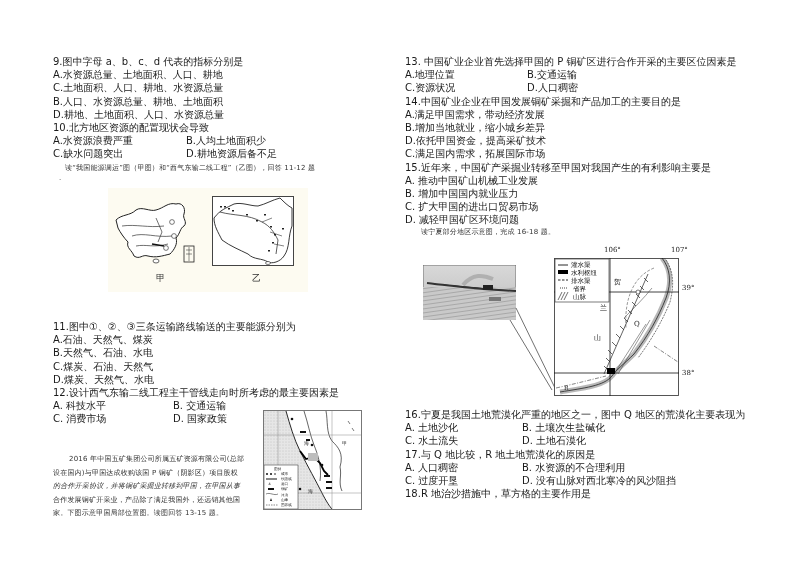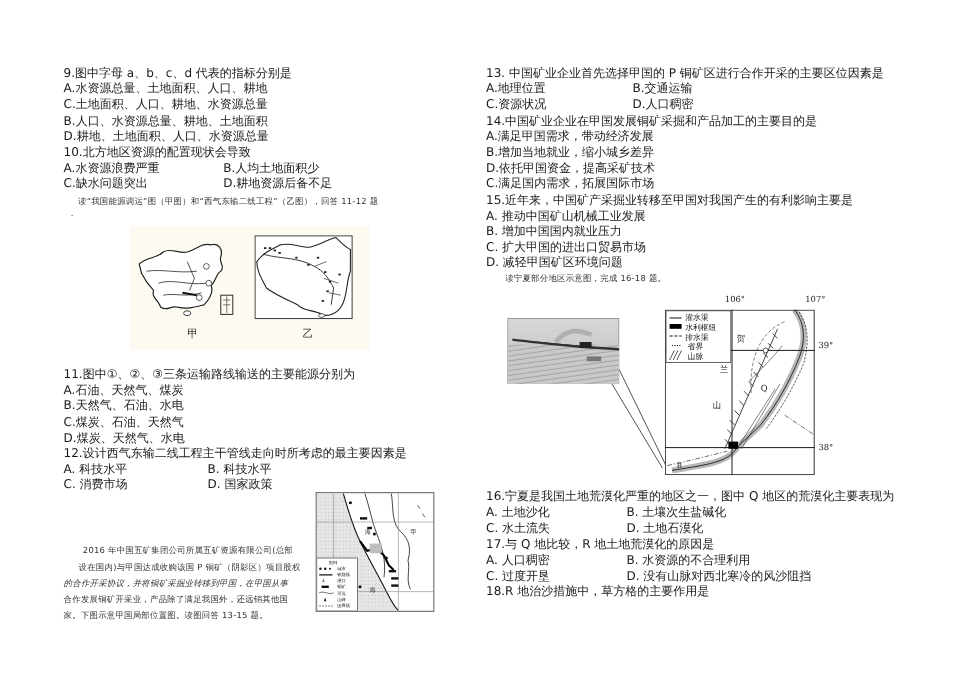--- a/index.html
+++ b/index.html
@@ -79,41 +79,41 @@
       <rect x="60" y="46" width="2" height="1.5"></rect>
         <rect x="56" y="54" width="2" height="1.5"></rect>
         <rect x="70" y="32" width="2" height="1.5"></rect>
     </g>
     <ellipse cx="56" cy="67" rx="2.5" ry="1.5" fill="#fff" stroke="#222" stroke-width="0.6"></ellipse>
   </svg>
   <span class="abs caption" style="left:48px; top:84px;">甲</span>
   <span class="abs caption" style="left:144px; top:84px;">乙</span>
 </div>
 
-<div class="col col-left" style="top:306px;">
+<div class="col col-left" style="top:320px;">
   <div class="ln">11.图中①、②、③三条运输路线输送的主要能源分别为</div>
   <div class="ln">A.石油、天然气、煤炭</div>
   <div class="ln">B.天然气、石油、水电</div>
   <div class="ln">C.煤炭、石油、天然气</div>
   <div class="ln">D.煤炭、天然气、水电</div>
 
   <div class="ln">12.设计西气东输二线工程主干管线走向时所考虑的最主要因素是</div>
   <div class="ln row2 row2b">
     <span class="a">A.  科技水平</span>
-    <span>B.  科技水平</span>
+    <span>B.  交通运输</span>
   </div>
   <div class="ln row2 row2b">
     <span class="a">C.  消费市场</span>
     <span>D.  国家政策</span>
   </div>
 </div>
 
 <div class="abs" style="left:53px; top:413px; width:210px;">
   <div class="intro" style="line-height:13.5px; text-indent:16px;margin-top:40px;">2016 年中国五矿集团公司所属五矿资源有限公司(总部</div>
-  <div class="intro" style="line-height:13.5px;text-align:center;">设在国内)与甲国达成收购该国 P 铜矿（阴影区）项目股权</div>
+  <div class="intro" style="line-height:13.5px;">设在国内)与甲国达成收购该国 P 铜矿（阴影区）项目股权</div>
   <div class="intro" style="line-height:13.5px;font-style:italic;">的合作开采协议，并将铜矿采掘业转移到甲国，在甲国从事</div>
   <div class="intro" style="line-height:13.5px;">合作发展铜矿开采业，产品除了满足我国外，还远销其他国</div>
   <div class="intro" style="line-height:13.5px;">家。下图示意甲国局部位置图。读图回答 13-15 题。</div>
 </div>
 
 <div class="abs" style="left:263px; top:410px; width:97px; height:98px; border:1px solid #777; background:#fff; overflow:hidden;">
   <svg width="97" height="98" viewBox="0 0 97 98">
     <defs>
       <pattern id="dots" width="3" height="3" patternUnits="userSpaceOnUse">
         <rect width="3" height="3" fill="#e6e6e6"></rect>

